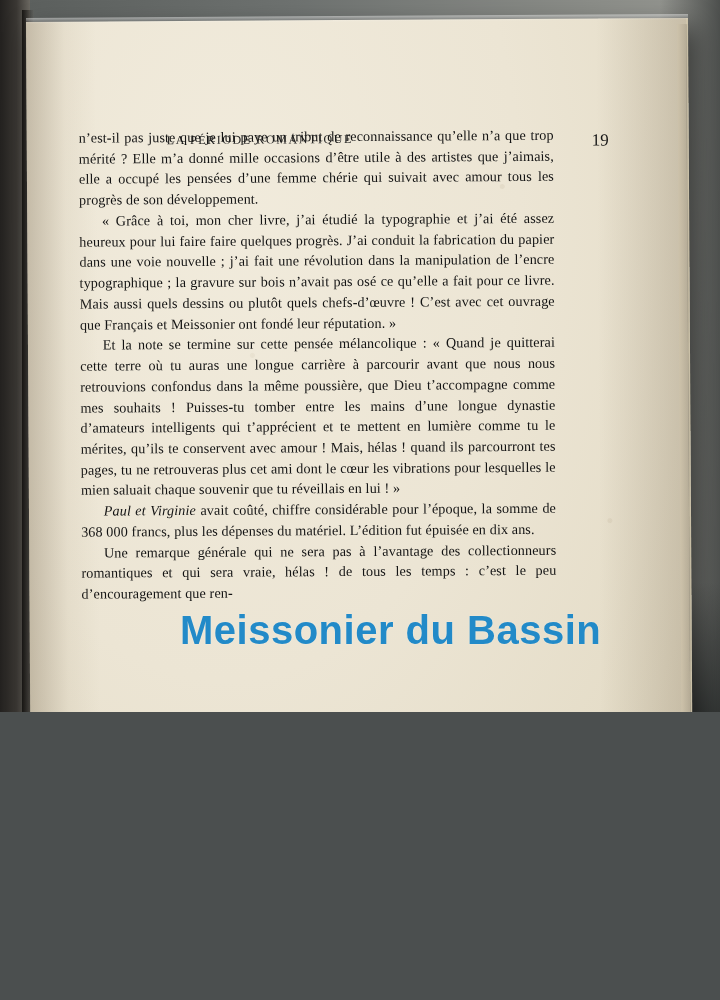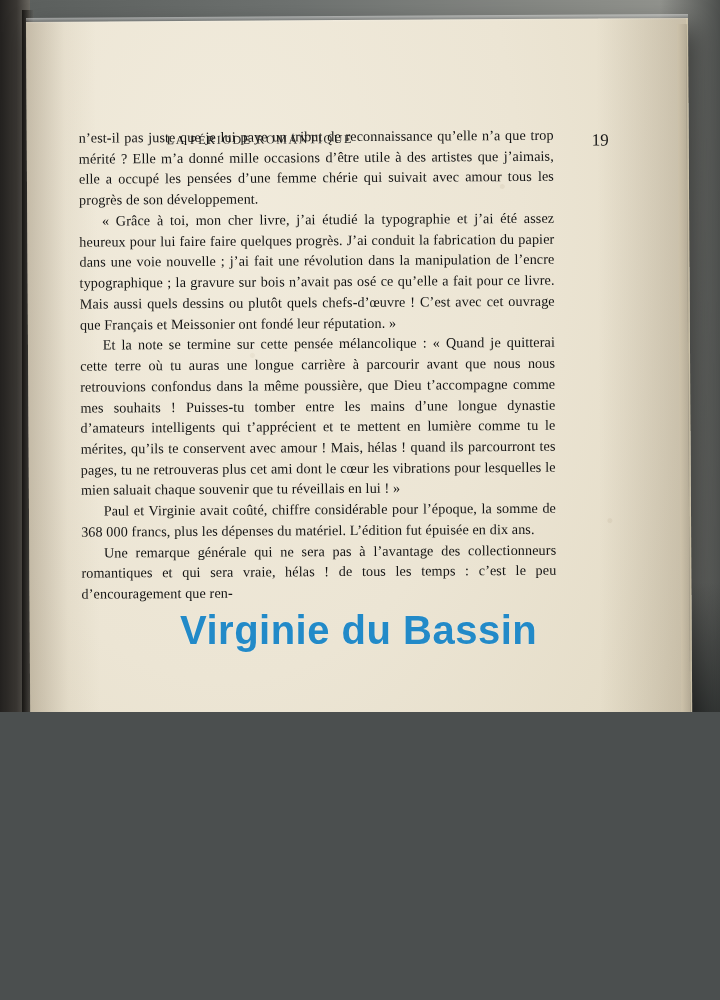--- a/index.html
+++ b/index.html
@@ -132,21 +132,21 @@
     font-family: "Liberation Serif", serif;
   }
 
   .para {
     margin: 0 0 0 0;
     text-indent: 1.6em;
   }
   .para.noindent { text-indent: 0; }
   .para + .para { margin-top: 0; }
 
-  .it { }
+  .it { font-style: italic; }
 
   
   .watermark {
     position: absolute;
     left: 180px;
     top: 608px;
     font-family: "Liberation Sans", sans-serif;
     font-size: 40px;
     font-weight: 700;
     letter-spacing: .5px;
@@ -199,14 +199,14 @@
     </div>
 
     <div class="page-inner-shade"></div>
     <div class="page-outer-shade"></div>
     <div class="page-bottom-shade"></div>
   </div>
 
   <div class="page-top-edge"></div>
   <div class="page-right-edge"></div>
 
-  <div class="watermark" style="color: rgb(34, 138, 200);">Virginie du Bassin</div>
+  <div class="watermark" style="color: rgb(34, 138, 200);">Meissonier du Bassin</div>
 </div>
 
 </body></html>

